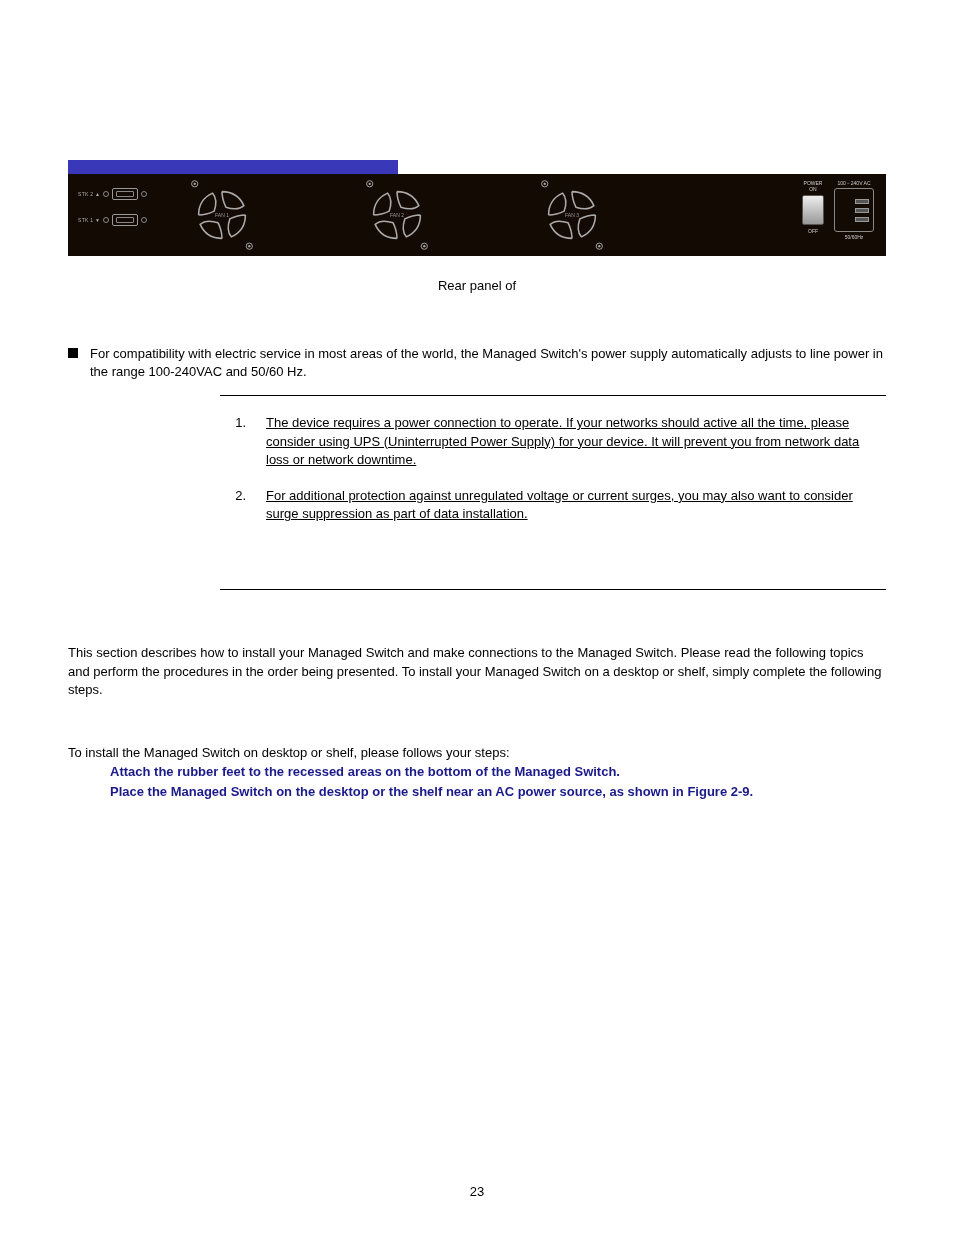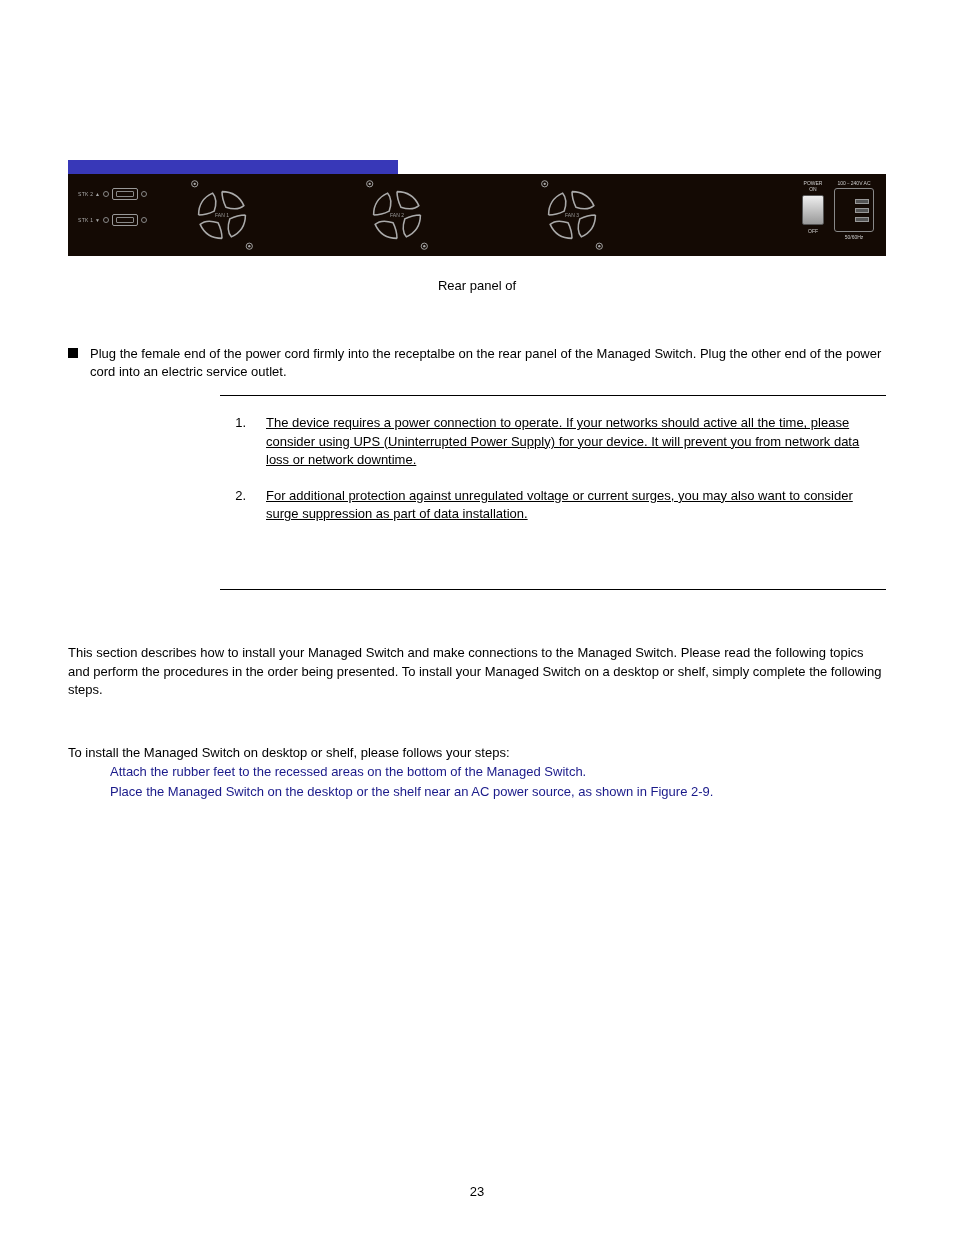--- a/index.html
+++ b/index.html
@@ -105,21 +105,21 @@
     border-bottom: 1px solid #000;
     margin: 8px 0 0 130px;
     padding: 18px 8px 48px 8px;
   }
   .note-list { list-style: none; }
   .note-item { display: flex; gap: 20px; margin-bottom: 18px; line-height: 1.4; }
   .note-num { width: 18px; flex-shrink: 0; text-align: right; }
   .note-txt { flex: 1; text-decoration: underline; }
   .desc { margin-top: 54px; line-height: 1.4; }
   .steps-intro { margin-top: 44px; line-height: 1.5; }
-  .step-line { color: #1a1a8a; margin-left: 42px; line-height: 1.5; }
+  .step-line { color: #1a1a8a; margin-left: 42px; line-height: 1.5; font-weight: bold; }
   .page-num {
     position: absolute;
     bottom: 36px;
     left: 50%;
     transform: translateX(-50%);
     font-size: 13px;
     text-align: center;
   }
 </style>
 </head>
@@ -212,21 +212,21 @@
       <span class="ac-label">50/60Hz</span>
     </div>
   </div>
 </div>
 
 <div class="caption">Rear panel of</div>
 
 <div class="bullet-section">
   <div class="bullet-mark"></div>
   <div class="bullet-body">
-    <p class="para">Plug the female end of the power cord firmly into the receptalbe on the rear panel of the Managed Switch. Plug the other end of the power cord into an electric service outlet.</p>
+    <p class="para">For compatibility with electric service in most areas of the world, the Managed Switch's power supply automatically adjusts to line power in the range 100-240VAC and 50/60 Hz.</p>
 
     <div class="note-box">
       <ol class="note-list">
         <li class="note-item">
           <span class="note-num">1.</span>
           <span class="note-txt">The device requires a power connection to operate. If your networks should active all the time, please consider using UPS (Uninterrupted Power Supply) for your device. It will prevent you from network data loss or network downtime.</span>
         </li>
         <li class="note-item">
           <span class="note-num">2.</span>
           <span class="note-txt">For additional protection against unregulated voltage or current surges, you may also want to consider surge suppression as part of data installation.</span>

